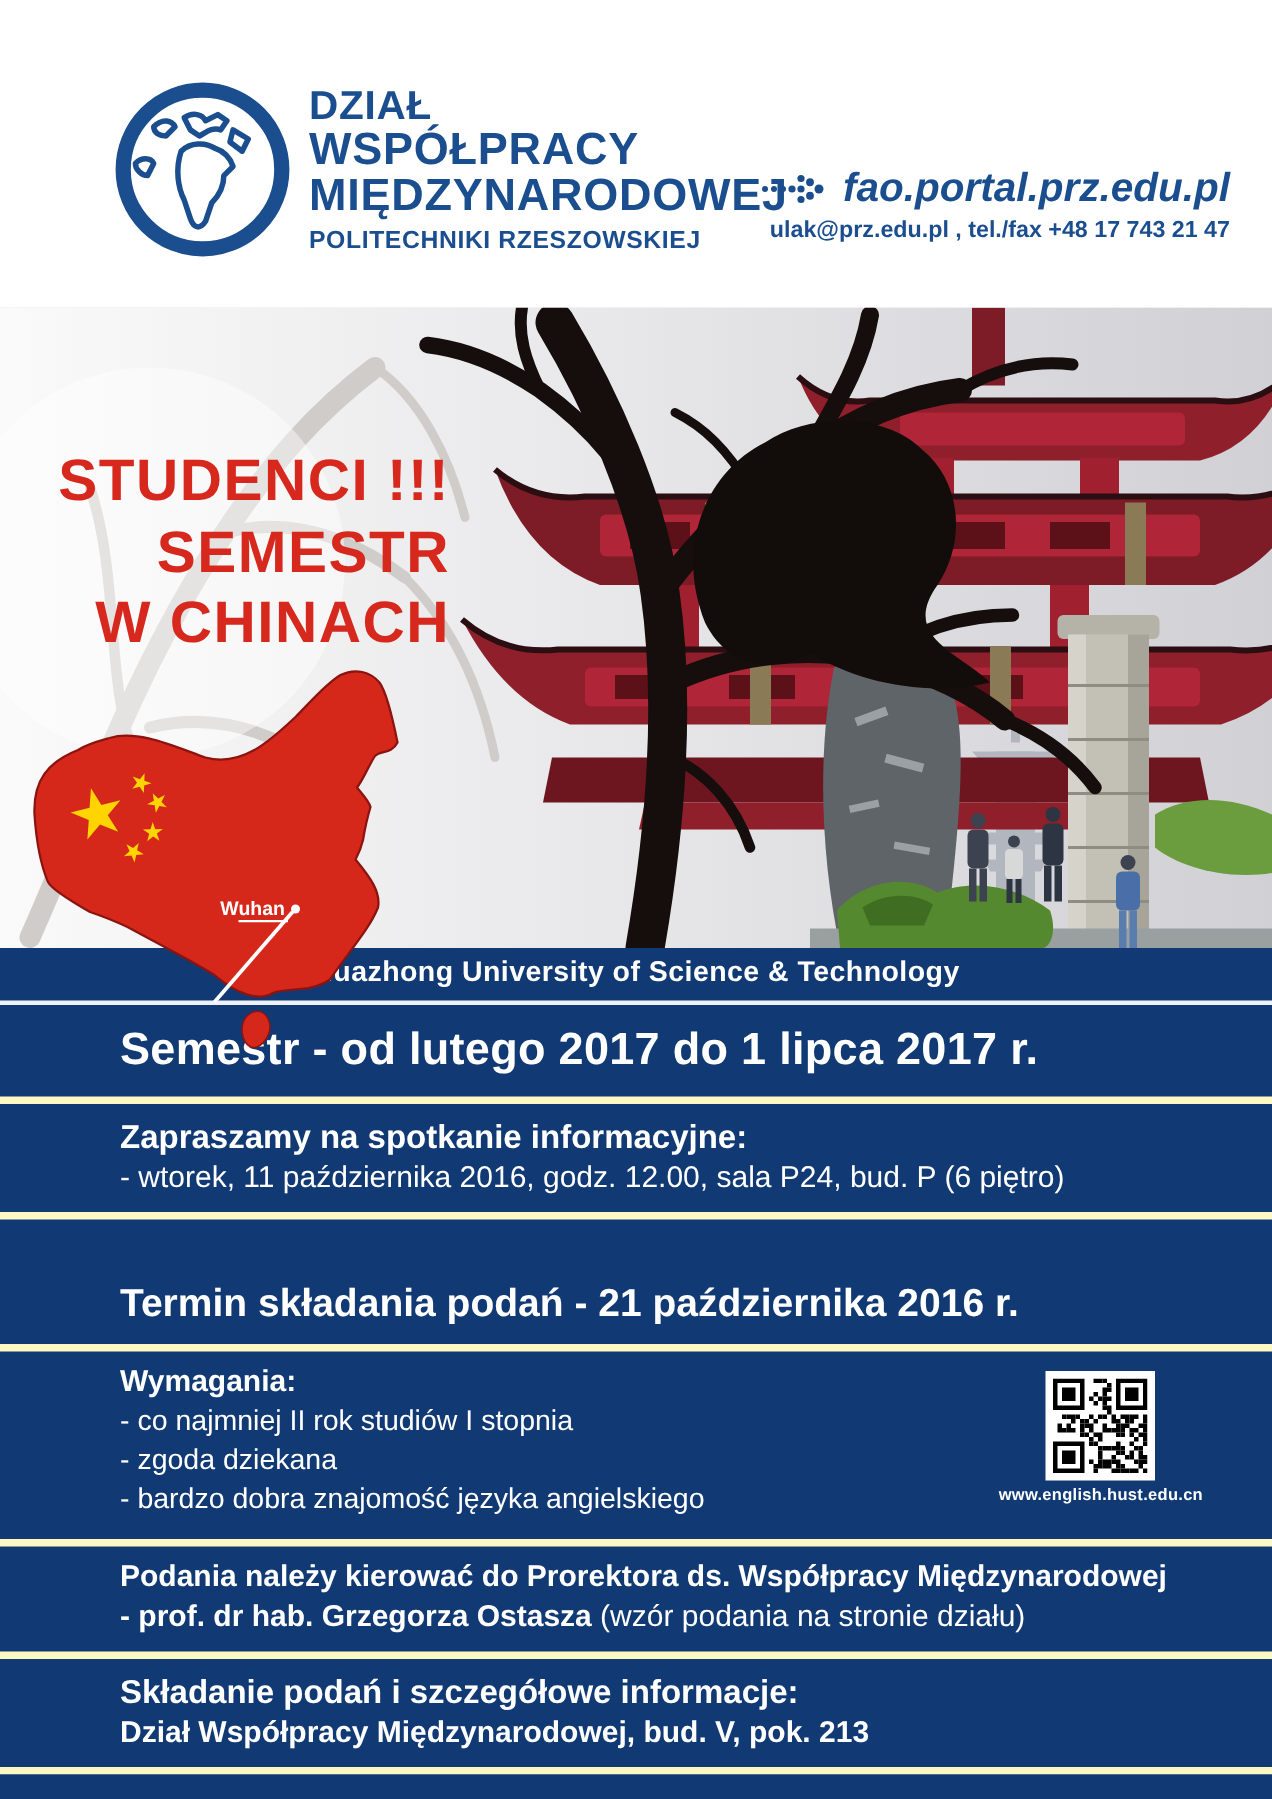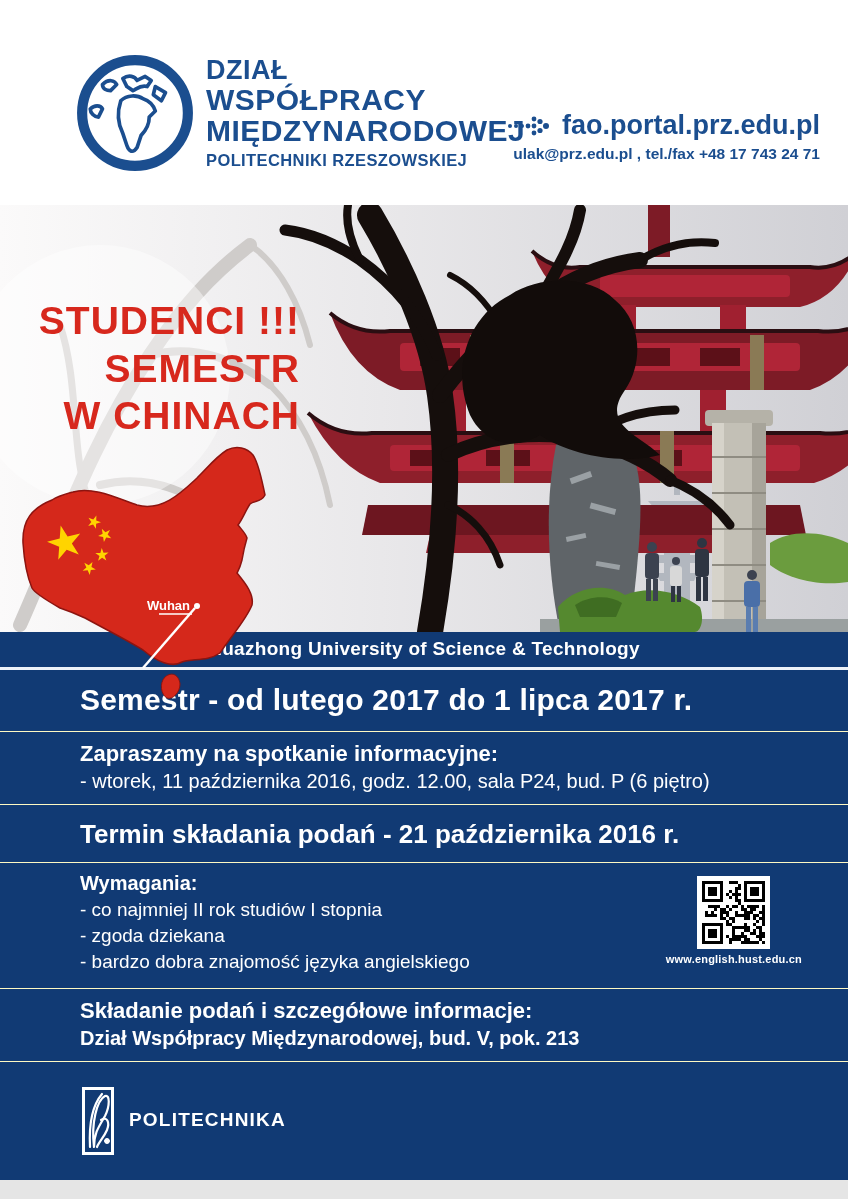--- a/index.html
+++ b/index.html
@@ -8,44 +8,44 @@
     font-family:"Liberation Sans","DejaVu Sans",sans-serif;background:#e5e5e5;
   }
   
   .header{position:relative;height:205px;background:#ffffff;}
   .globe{position:absolute;left:74px;top:52px;width:122px;height:122px;}
   .org-block{position:absolute;left:206px;top:56px;color:#1b4e8f;line-height:1.04;}
   .org-l1{font-size:27px;font-weight:bold;letter-spacing:.5px;}
   .org-l2,.org-l3{font-size:30px;font-weight:bold;letter-spacing:.5px;}
   .org-l4{font-size:16.5px;font-weight:bold;margin-top:6px;letter-spacing:.4px;}
   .portal-block{position:absolute;right:28px;top:110px;text-align:right;color:#1b4e8f;}
-  .portal-line{display:flex;align-items:center;justify-content:center;gap:10px;}
+  .portal-line{display:flex;align-items:center;justify-content:center;gap:10px;font-style:italic;}
   .portal-url{font-size:27px;font-weight:bold;}
   .portal-contact{font-size:15.5px;font-weight:bold;margin-top:4px;}
   
   .hero{position:relative;height:427px;overflow:hidden;}
   .hero-svg{position:absolute;left:0;top:0;width:848px;height:427px;}
   .headline{
     position:absolute;left:28px;top:92px;width:272px;text-align:right;
     color:#d7281d;font-weight:bold;font-size:39px;line-height:1.22;letter-spacing:1px;
   }
   
   .map-svg{position:absolute;left:22px;top:440px;width:312px;height:262px;z-index:6;}
   
   .uniband{
     height:35px;line-height:34px;background:#113a74;color:#fff;text-align:center;
     font-size:19px;font-weight:bold;border-bottom:3px solid #eef2f8;letter-spacing:.3px;
   }
   
   .content{background:#113a74;color:#ffffff;}
-  .row{padding:9px 40px 11px 80px;border-bottom:1px solid #fef9c3;}
+  .row{padding:9px 40px 11px 80px;border-bottom:5px solid #fef9c3;}
   .semester{font-size:30px;font-weight:bold;padding-top:13px;padding-bottom:14px;letter-spacing:.2px;}
   .row-title{font-size:22px;font-weight:bold;}
   .row-sub{font-size:20px;margin-top:3px;}
-  .deadline{font-size:26px;font-weight:bold;padding-top:14px;padding-bottom:12px;}
+  .deadline{font-size:26px;font-weight:bold;padding-top:14px;padding-bottom:12px;margin-top:26px;}
   .req-row{display:flex;align-items:flex-start;}
   .req-col{flex:1;}
   .req-title{font-size:20px;font-weight:bold;margin-bottom:2px;}
   .req-item{font-size:19px;line-height:1.22;margin:3px 0;}
   .qr-wrap{margin:4px 6px 0 10px;text-align:center;}
   .qr-box{background:#fff;padding:5px;display:inline-block;line-height:0;}
   .qr-caption{color:#fff;font-size:11px;font-weight:bold;margin-top:4px;letter-spacing:.2px;}
   .apps-l1{font-size:20px;font-weight:bold;}
   .apps-l2{font-size:20px;margin-top:4px;}
   .apps-l2 .bold{font-weight:bold;}
@@ -92,21 +92,21 @@
             <circle cx="28" cy="6" r="2.4"></circle>
               <circle cx="28" cy="13" r="2.4"></circle>
               <circle cx="28" cy="20" r="2.4"></circle>
             <circle cx="34" cy="8.5" r="2.6"></circle>
               <circle cx="34" cy="17.5" r="2.6"></circle>
             <circle cx="40" cy="13" r="3"></circle>
           </g>
         </svg>
         <span class="portal-url">fao.portal.prz.edu.pl</span>
       </div>
-      <div class="portal-contact">ulak@prz.edu.pl , tel./fax +48 17 743 24 71</div>
+      <div class="portal-contact">ulak@prz.edu.pl , tel./fax +48 17 743 21 47</div>
     </div>
   </div>
 
   <div class="hero">
     <svg class="hero-svg" viewBox="0 0 848 427" preserveAspectRatio="none">
       <defs>
         <linearGradient id="sky" x1="0" y1="0" x2="1" y2="0">
           <stop offset="0" stop-color="#fbfafa"></stop>
           <stop offset="0.45" stop-color="#e9e8ea"></stop>
           <stop offset="1" stop-color="#d0d0d5"></stop>
@@ -415,20 +415,24 @@
               <rect x="48" y="6" width="9" height="9" fill="#000"></rect>
               <rect x="0" y="42" width="21" height="21" fill="#000"></rect>
               <rect x="3" y="45" width="15" height="15" fill="#fff"></rect>
               <rect x="6" y="48" width="9" height="9" fill="#000"></rect>
             </svg>
         </div>
         <div class="qr-caption">www.english.hust.edu.cn</div>
       </div>
     </div>
 
+    <div class="row">
+      <div class="apps-l1">Podania należy kierować do Prorektora ds. Współpracy Międzynarodowej</div>
+      <div class="apps-l2"><span class="bold">- prof. dr hab. Grzegorza Ostasza</span><span> (wzór podania na stronie działu)</span></div>
+    </div>
 
     <div class="row">
       <div class="row-title">Składanie podań i szczegółowe informacje:</div>
       <div class="sub-line">Dział Współpracy Międzynarodowej, bud. V, pok. 213</div>
     </div>
 
     <div class="footer">
       <svg class="pr-logo" viewBox="0 0 32 68">
         <rect x="1.5" y="1.5" width="29" height="65" fill="none" stroke="#ffffff" stroke-width="3"></rect>
         <g stroke="#ffffff" fill="none" stroke-width="2.2" stroke-linecap="round">

